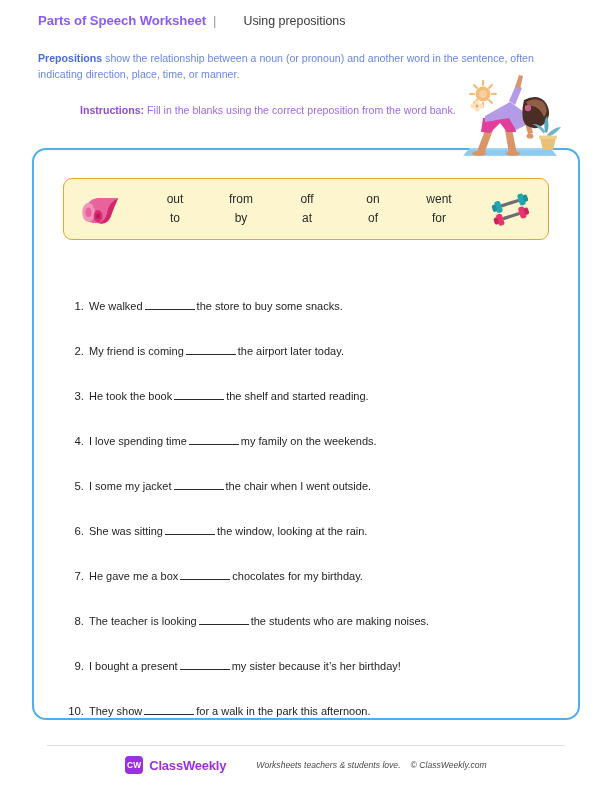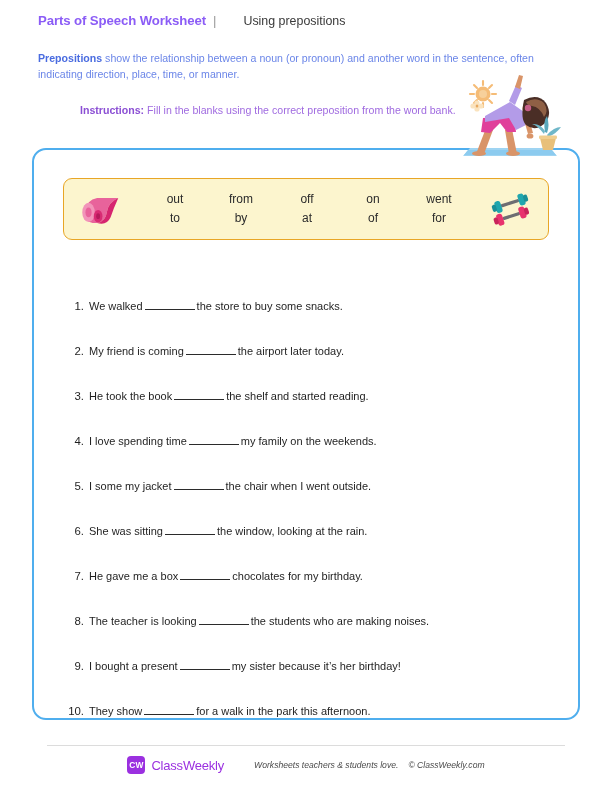--- a/index.html
+++ b/index.html
@@ -220,21 +220,21 @@
     color: #ffffff;
     font-size: 8.4px;
     font-weight: bold;
     display: flex;
     align-items: center;
     justify-content: center;
     letter-spacing: 0.2px;
   }
   .brand-name {
     font-size: 13px;
-    font-weight: normal;
+    font-weight: bold;
     color: #9B30E0;
     letter-spacing: -0.2px;
   }
   .footer-meta {
     display: flex;
     align-items: center;
     gap: 10px;
   }
   .footer-tagline,
   .footer-copy {

